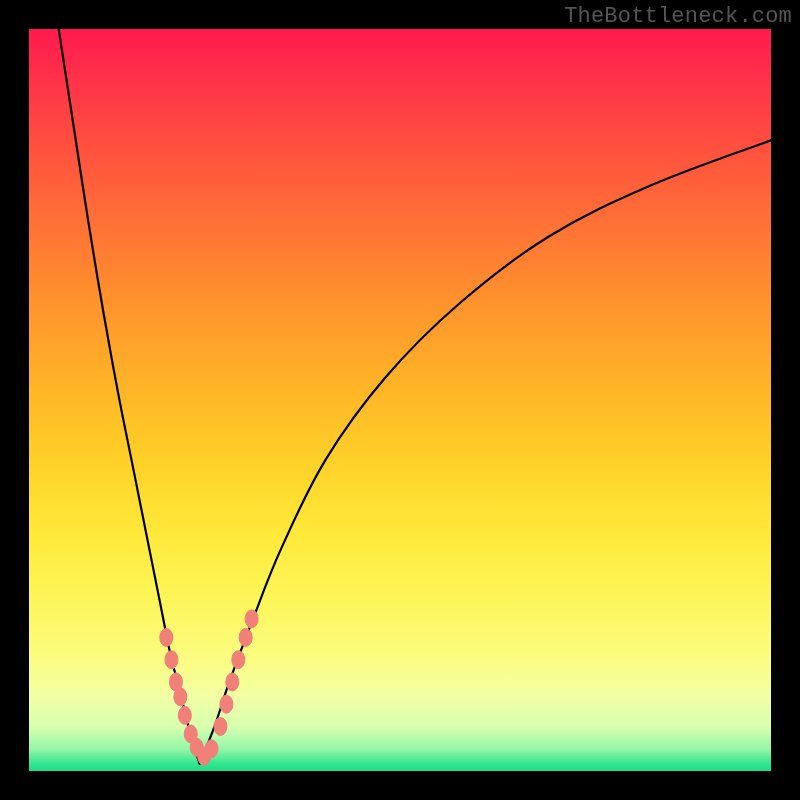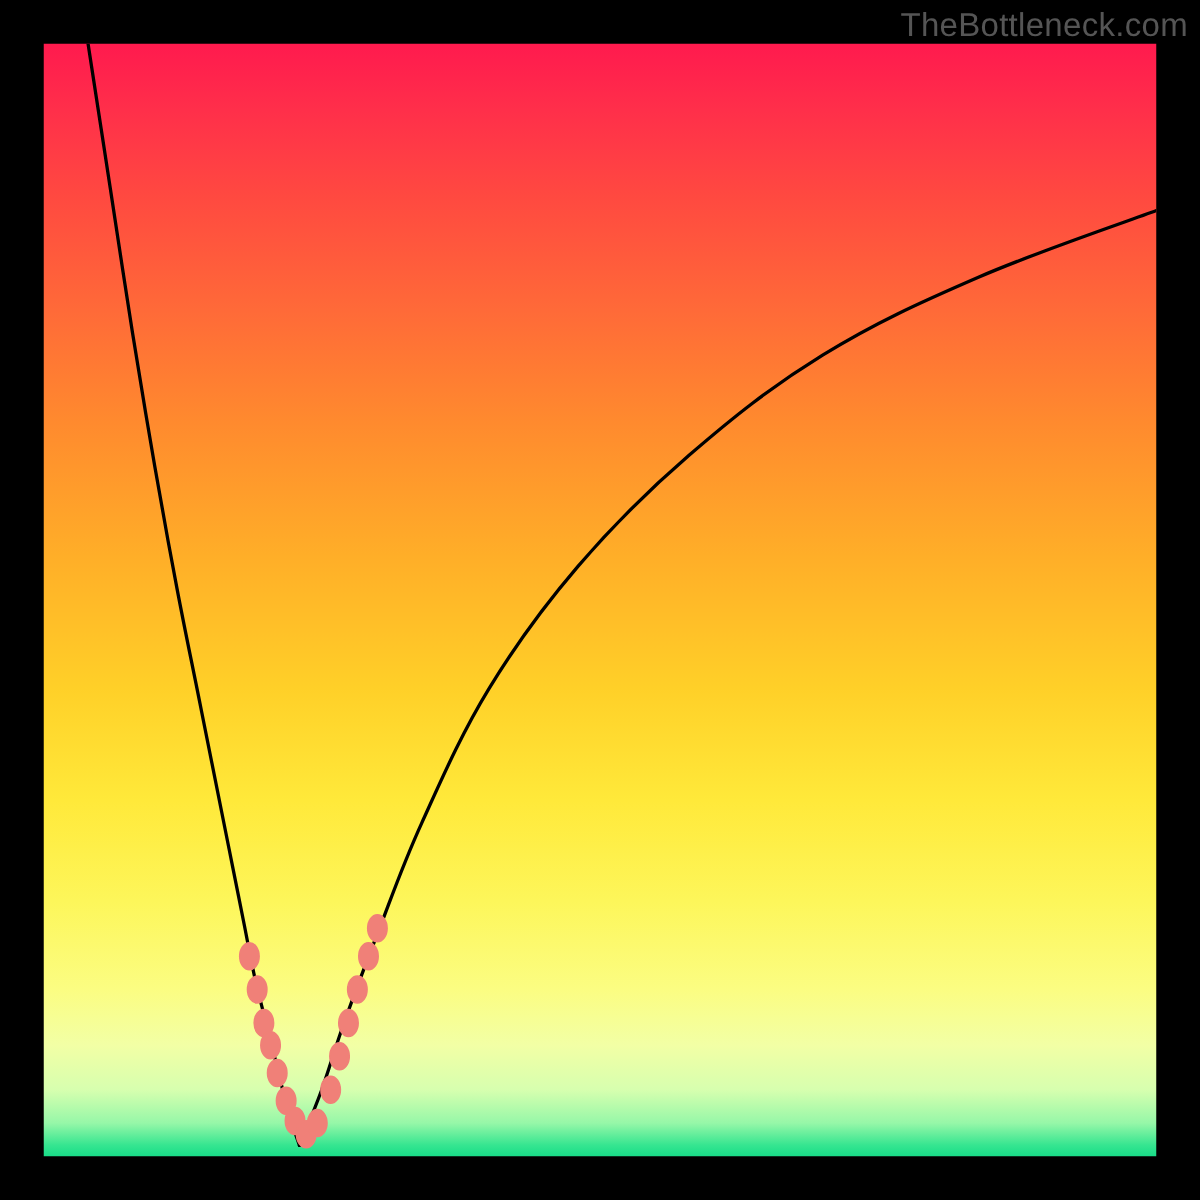--- a/index.html
+++ b/index.html
@@ -11,20 +11,21 @@
     overflow: hidden;
     font-family: Arial, Helvetica, sans-serif;
   }
   .frame {
     position: absolute;
     left: 0;
     top: 0;
     width: 800px;
     height: 800px;
     background: #000;
+    font-family: Liberation Mono, monospace;
   }
   .plot-area {
     position: absolute;
     left: 29px;
     top: 29px;
     width: 742px;
     height: 742px;
     overflow: hidden;
   }
   .gradient {

